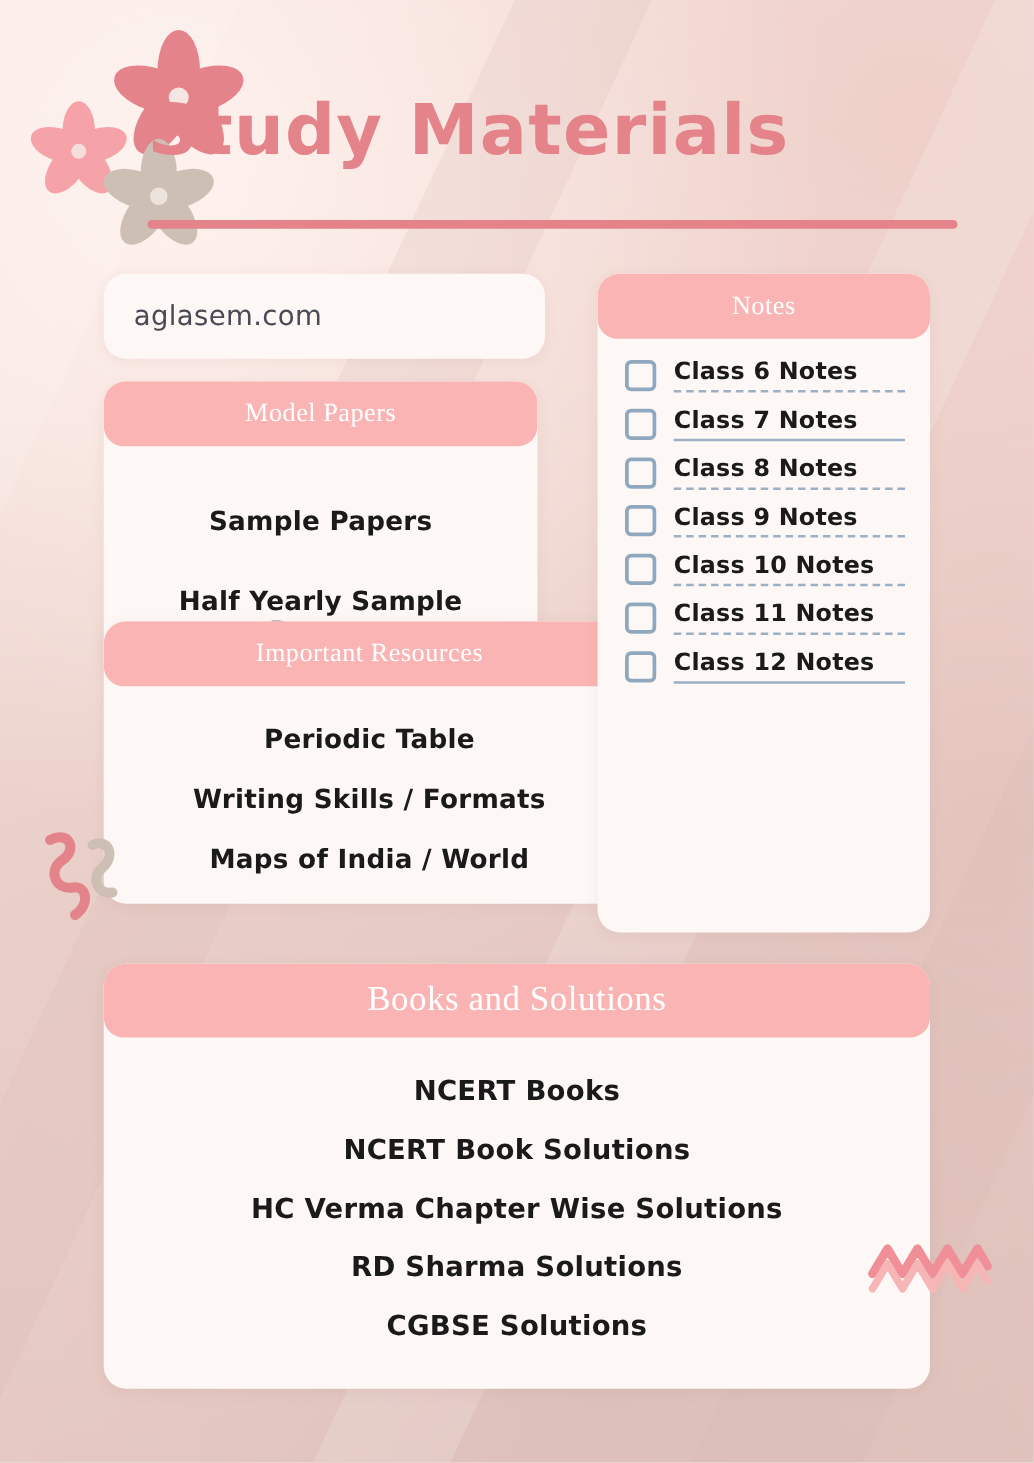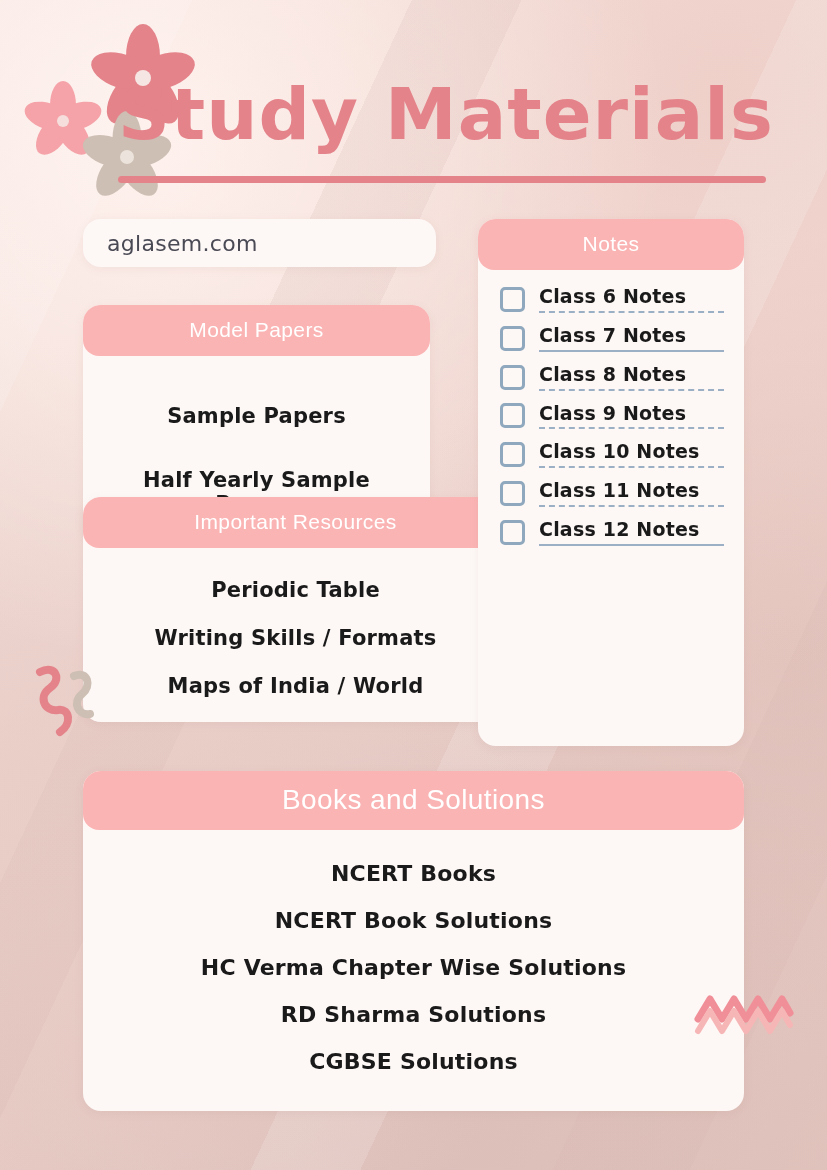--- a/index.html
+++ b/index.html
@@ -45,21 +45,21 @@
     position: absolute;
     top: 0; left: 0; right: 0;
     height: 205px;
   }
 
   #title {
     position: absolute;
     left: 118px;
     top: 72px;
     font-family: "DejaVu Sans", sans-serif;
-    font-size: 72px;
+    font-size: 56px;
     font-weight: bold;
     color: #e4838a;
     letter-spacing: 1px;
     white-space: nowrap;
   }
 
   #title-underline {
     position: absolute;
     left: 118px;
     top: 176px;
@@ -93,21 +93,21 @@
     border-radius: 18px;
     box-shadow: 0 2px 10px rgba(150,110,105,0.09);
     overflow: hidden;
   }
 
   .card-header {
     background: #fbb4b4;
     border-radius: 16px;
     color: #ffffff;
     text-align: center;
-    font-family: Liberation Sans, sans-serif;
+    font-family: Liberation Serif, serif;
     font-size: 21px;
     letter-spacing: 0.4px;
     padding: 13px 0 14px;
   }
 
   .card-body {
     padding: 14px 18px 20px;
     text-align: center;
   }
 
@@ -116,21 +116,21 @@
     font-size: 21px;
     font-weight: bold;
     color: #1a1a1a;
     padding: 7px 0;
     letter-spacing: 0.2px;
   }
 
   
   #brand-card {
     left: 83px; top: 219px;
-    width: 353px; height: 48px;
+    width: 353px; height: 68px;
     display: flex;
     align-items: center;
     padding-left: 24px;
   }
   #brand-text {
     font-family: "DejaVu Sans", sans-serif;
     font-size: 22px;
     color: #4a4a55;
     letter-spacing: 0.3px;
   }

